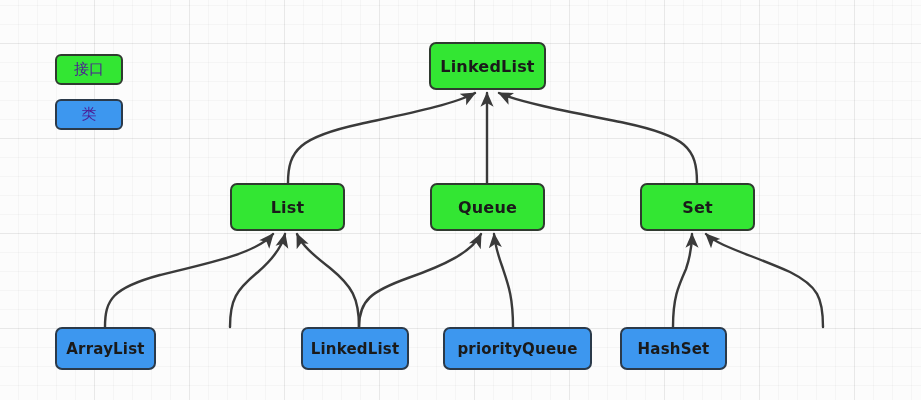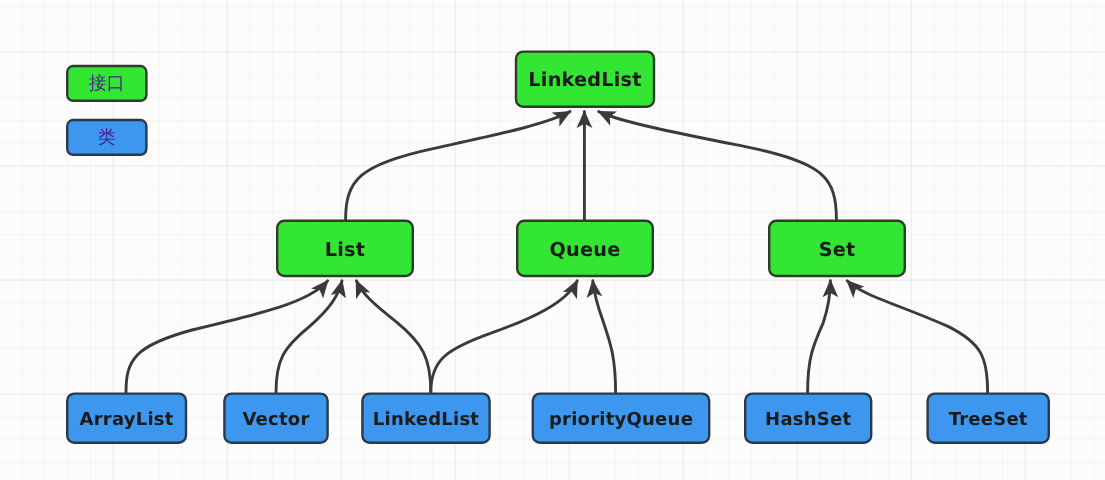--- a/index.html
+++ b/index.html
@@ -115,29 +115,23 @@
   <div class="node iface" style="left:430px; top:183px; width:115px; height:48px; font-size:16px;">
     <span>Queue</span>
   </div>
   <div class="node iface" style="left:640px; top:183px; width:115px; height:48px; font-size:16px;">
     <span>Set</span>
   </div>
 
   <div class="node cls" style="left:55px; top:327px; width:101px; height:43px; font-size:15px;">
     <span>ArrayList</span>
   </div>
-  <div class="node cls" style="left:186px; top:327px; width:88px; height:43px; font-size:15px;">
-    <span>Vector</span>
-  </div>
   <div class="node cls" style="left:301px; top:327px; width:108px; height:43px; font-size:15px;">
     <span>LinkedList</span>
   </div>
   <div class="node cls" style="left:443px; top:327px; width:149px; height:43px; font-size:15px;">
     <span>priorityQueue</span>
   </div>
   <div class="node cls" style="left:620px; top:327px; width:107px; height:43px; font-size:15px;">
     <span>HashSet</span>
   </div>
-  <div class="node cls" style="left:772px; top:327px; width:103px; height:43px; font-size:15px;">
-    <span>TreeSet</span>
-  </div>
 
 </div>
 
 </body></html>

